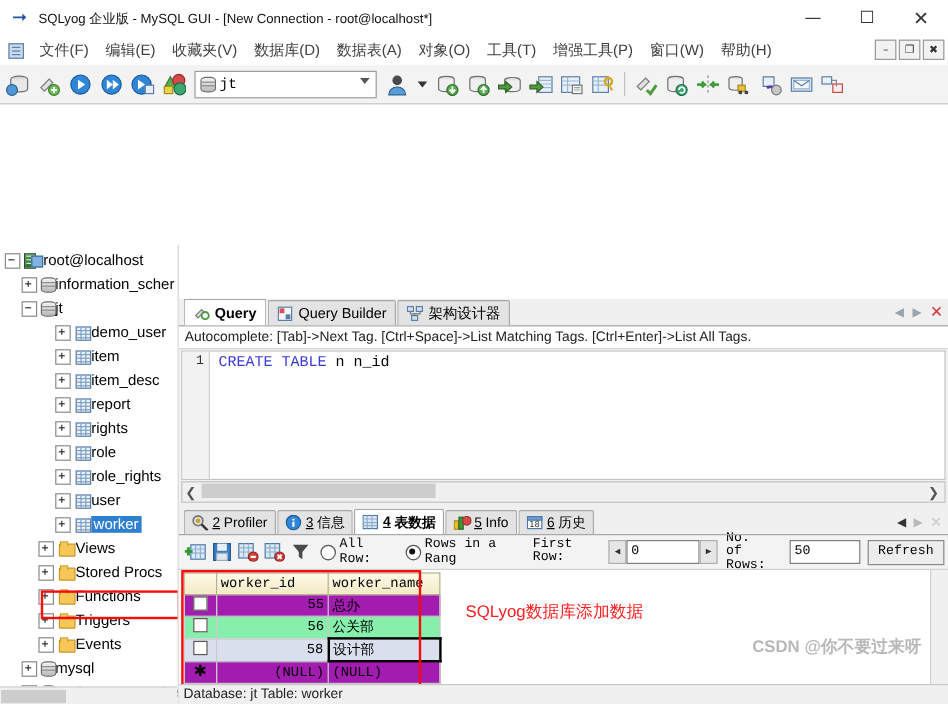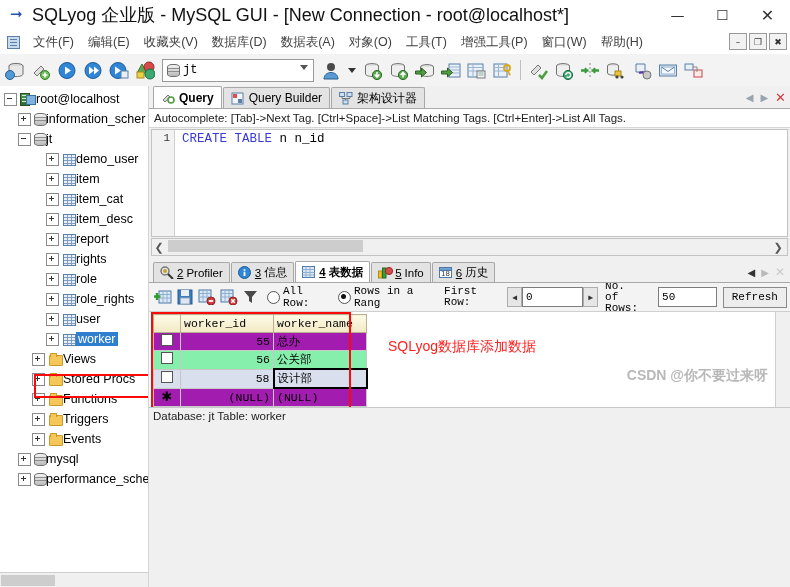--- a/index.html
+++ b/index.html
@@ -10,21 +10,21 @@
   }
   #app{position:relative;width:790px;height:587px;background:#fff;overflow:hidden;}
 
   
   .titlebar{height:30px;background:#ffffff;display:flex;align-items:center;
             border-bottom:1px solid #ffffff;position:relative;}
   .app-icon{width:18px;height:18px;margin:0 6px 0 8px;position:relative;flex:none;}
   .app-icon .swirl{position:absolute;left:2px;top:1px;width:13px;height:15px;
      color:#2255aa;font-size:15px;line-height:15px;font-weight:bold;
      font-family:"DejaVu Sans",sans-serif;}
-  .title-text{font-size:18px;color:#111;white-space:nowrap;}
+  .title-text{font-size:11px;color:#111;white-space:nowrap;}
   .wincontrols{position:absolute;right:0;top:0;display:flex;height:30px;}
   .wincontrols div{width:45px;height:30px;display:flex;align-items:center;justify-content:center;
      font-size:14px;color:#333;font-family:"DejaVu Sans",sans-serif;}
   .wincontrols div.close{font-size:16px;}
 
   
   .menubar{height:22px;background:#fff;display:flex;align-items:center;position:relative;
            border-bottom:1px solid #fff;}
   .menu-doc-icon{width:16px;height:14px;margin:0 5px 0 5px;flex:none;position:relative;}
   .menu-doc-icon i{position:absolute;left:2px;top:1px;width:11px;height:11px;
@@ -47,21 +47,21 @@
   .dbcombo{width:150px;height:21px;border:1px solid #9a9a9a;background:#fff;margin:0 4px;
      display:flex;align-items:center;position:relative;flex:none;}
   .dbcombo .cyl{margin:0 4px 0 4px;}
   .dbcombo .val{font-family:"Liberation Mono","DejaVu Sans Mono",monospace;font-size:12px;}
   .dbcombo .arrow{position:absolute;right:5px;top:5px;width:0;height:0;
      border-left:4px solid transparent;border-right:4px solid transparent;border-top:5px solid #555;}
   .caret{width:0;height:0;border-left:4px solid transparent;border-right:4px solid transparent;
      border-top:5px solid #333;margin:0 4px;flex:none;}
 
   
-  .body{position:absolute;left:0;top:86px;right:0;bottom:0;display:flex;}
+  .body{position:absolute;left:0;top:86px;right:0;bottom:0;display:flex;align-items:flex-end;}
   .sidebar{width:148px;background:#fff;border-right:1px solid #d4d4d4;position:relative;
      overflow:hidden;}
   .mainpane{flex:1;background:#f0f0f0;position:relative;overflow:hidden;}
 
   
   .tree{padding-top:3px;font-size:12px;}
   .node{height:20px;display:flex;align-items:center;white-space:nowrap;position:relative;}
   .exp{width:11px;height:11px;border:1px solid #8a8a8a;background:#fff;flex:none;
        position:relative;margin-right:3px;}
   .exp:before{content:"";position:absolute;left:2px;top:4px;width:5px;height:1px;background:#333;}
@@ -418,28 +418,20 @@
             </span>
             <span class="lbl">demo_user</span>
           </div>
           <div class="node">
             <span style="width:46px;flex:none"></span>
             <span class="exp plus"></span>
             <span class="tbl">
               <i></i>
             </span>
             <span class="lbl">item</span>
-          </div>
-          <div class="node">
-            <span style="width:46px;flex:none"></span>
-            <span class="exp plus"></span>
-            <span class="tbl">
-              <i></i>
-            </span>
-            <span class="lbl">item_cat</span>
           </div>
           <div class="node">
             <span style="width:46px;flex:none"></span>
             <span class="exp plus"></span>
             <span class="tbl">
               <i></i>
             </span>
             <span class="lbl">item_desc</span>
           </div>
           <div class="node">

